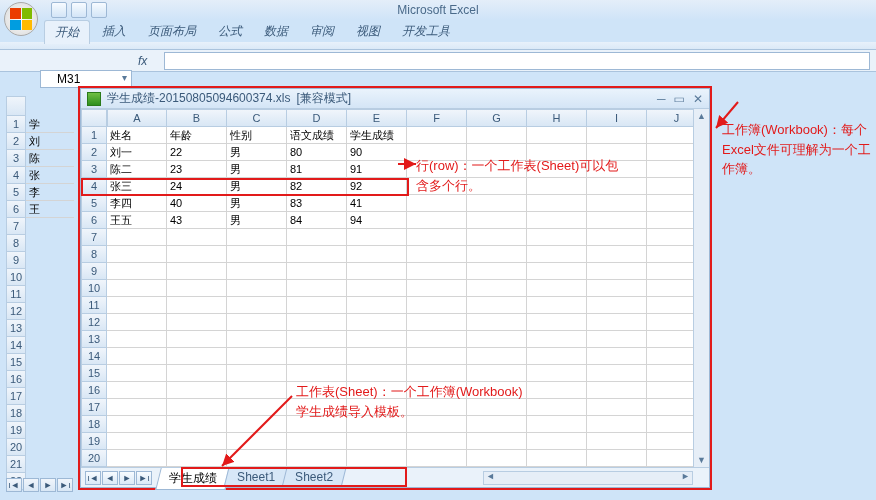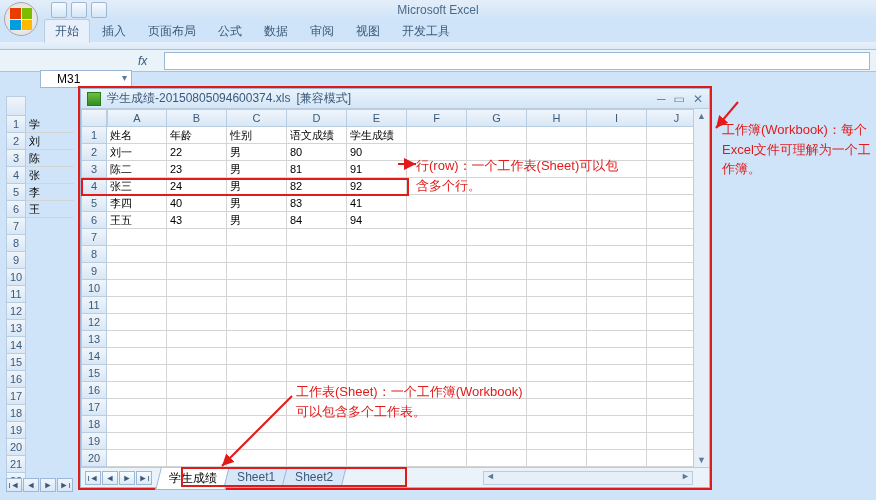--- a/index.html
+++ b/index.html
@@ -9,21 +9,21 @@
 .titlebar { height: 20px; background: linear-gradient(#e4eef9,#cfe4f8); display: flex; align-items: center; padding-left: 7px; }
 .office-btn-wrap { position: absolute; left: 4px; top: 2px; width: 34px; height: 34px; border-radius: 50%; background: radial-gradient(#fefefe,#d8d8d8); border:1px solid #a9a9a9; z-index: 5; display:flex; align-items:center; justify-content:center; }
 .office-logo { width:22px; height:22px; display:grid; grid-template-columns:1fr 1fr; grid-template-rows:1fr 1fr; gap:1px; }
 .office-logo div:nth-child(1){background:#eb3c00;} .office-logo div:nth-child(2){background:#80bb00;}
 .office-logo div:nth-child(3){background:#009de0;} .office-logo div:nth-child(4){background:#ffba00;}
 .qat { margin-left: 44px; display:flex; gap:4px; align-items:center; }
 .qat-btn { width:16px; height:16px; background:linear-gradient(#f7fbff,#d3e5f7); border:1px solid #9db8d5; border-radius:2px; }
 .app-title { position:absolute; left:50%; transform:translateX(-50%); color:#4a6a8a; font-size:12px; }
 
 
-.ribbon-tabs { height: 22px; display:flex; align-items:center; padding-left:44px; gap:2px; }
+.ribbon-tabs { height: 22px; display:flex; align-items:flex-start; padding-left:44px; gap:2px;font-style:italic; }
 .tab { padding:3px 10px; color:#3b5a7a; cursor:pointer; }
 .tab.active { background:#e8f1fb; border:1px solid #b8cde2; border-bottom:none; border-radius:3px 3px 0 0; }
 .ribbon-body { height:8px; background:linear-gradient(#e8f1fb,#dbe9f7); border-bottom:1px solid #aac3dd; }
 
 
 .formula-bar { height:22px; background:#eaf2fa; border-bottom:1px solid #aac3dd; display:flex; align-items:center; padding:0 6px 0 40px; gap:6px; }
 .namebox { width:92px; height:18px; background:#fff; border:1px solid #9db8d5; padding:1px 4px 1px 16px; position:relative;margin-top:36px; }
 .namebox::after { content:"▾"; position:absolute; right:4px; top:1px; color:#5a7a9a; font-size:10px; }
 .fx-label { width:20px; color:#3b5a7a; font-style:italic; }
 .formula-input { flex:1; height:18px; background:#fff; border:1px solid #9db8d5; padding:1px 4px; }
@@ -489,21 +489,21 @@
             <div class="sheet-tab inactive"><span>Sheet2</span></div>
           </div>
         <div class="hscroll"></div>
         <div class="tabs-red"></div>
       </div>
     </div>
   </div>
 
   <div class="annot" style="left:722px; top:48px; width:150px;">工作簿(Workbook)：每个Excel文件可理解为一个工作簿。</div>
   <div class="annot" style="left:416px; top:84px; width:210px;">行(row)：一个工作表(Sheet)可以包含多个行。</div>
-  <div class="annot" style="left:296px; top:310px; width:230px;">工作表(Sheet)：一个工作簿(Workbook)可以包含多个工作表。</div>
+  <div class="annot" style="left:296px; top:310px; width:230px;">工作表(Sheet)：一个工作簿(Workbook)学生成绩导入模板。</div>
 
   <div class="arrow" style="left:712px; top:26px;">
     <svg width="30" height="40">
         <defs>
           <marker id="ah1" markerWidth="8" markerHeight="8" refX="6" refY="3" orient="auto">
             <path d="M0,0 L6,3 L0,6 Z" fill="#e21a1a"></path>
           </marker>
         </defs>
         <path d="M26,4 L4,30" stroke="#e21a1a" stroke-width="2" fill="none" marker-end="url(#ah1)"></path>
       </svg>

